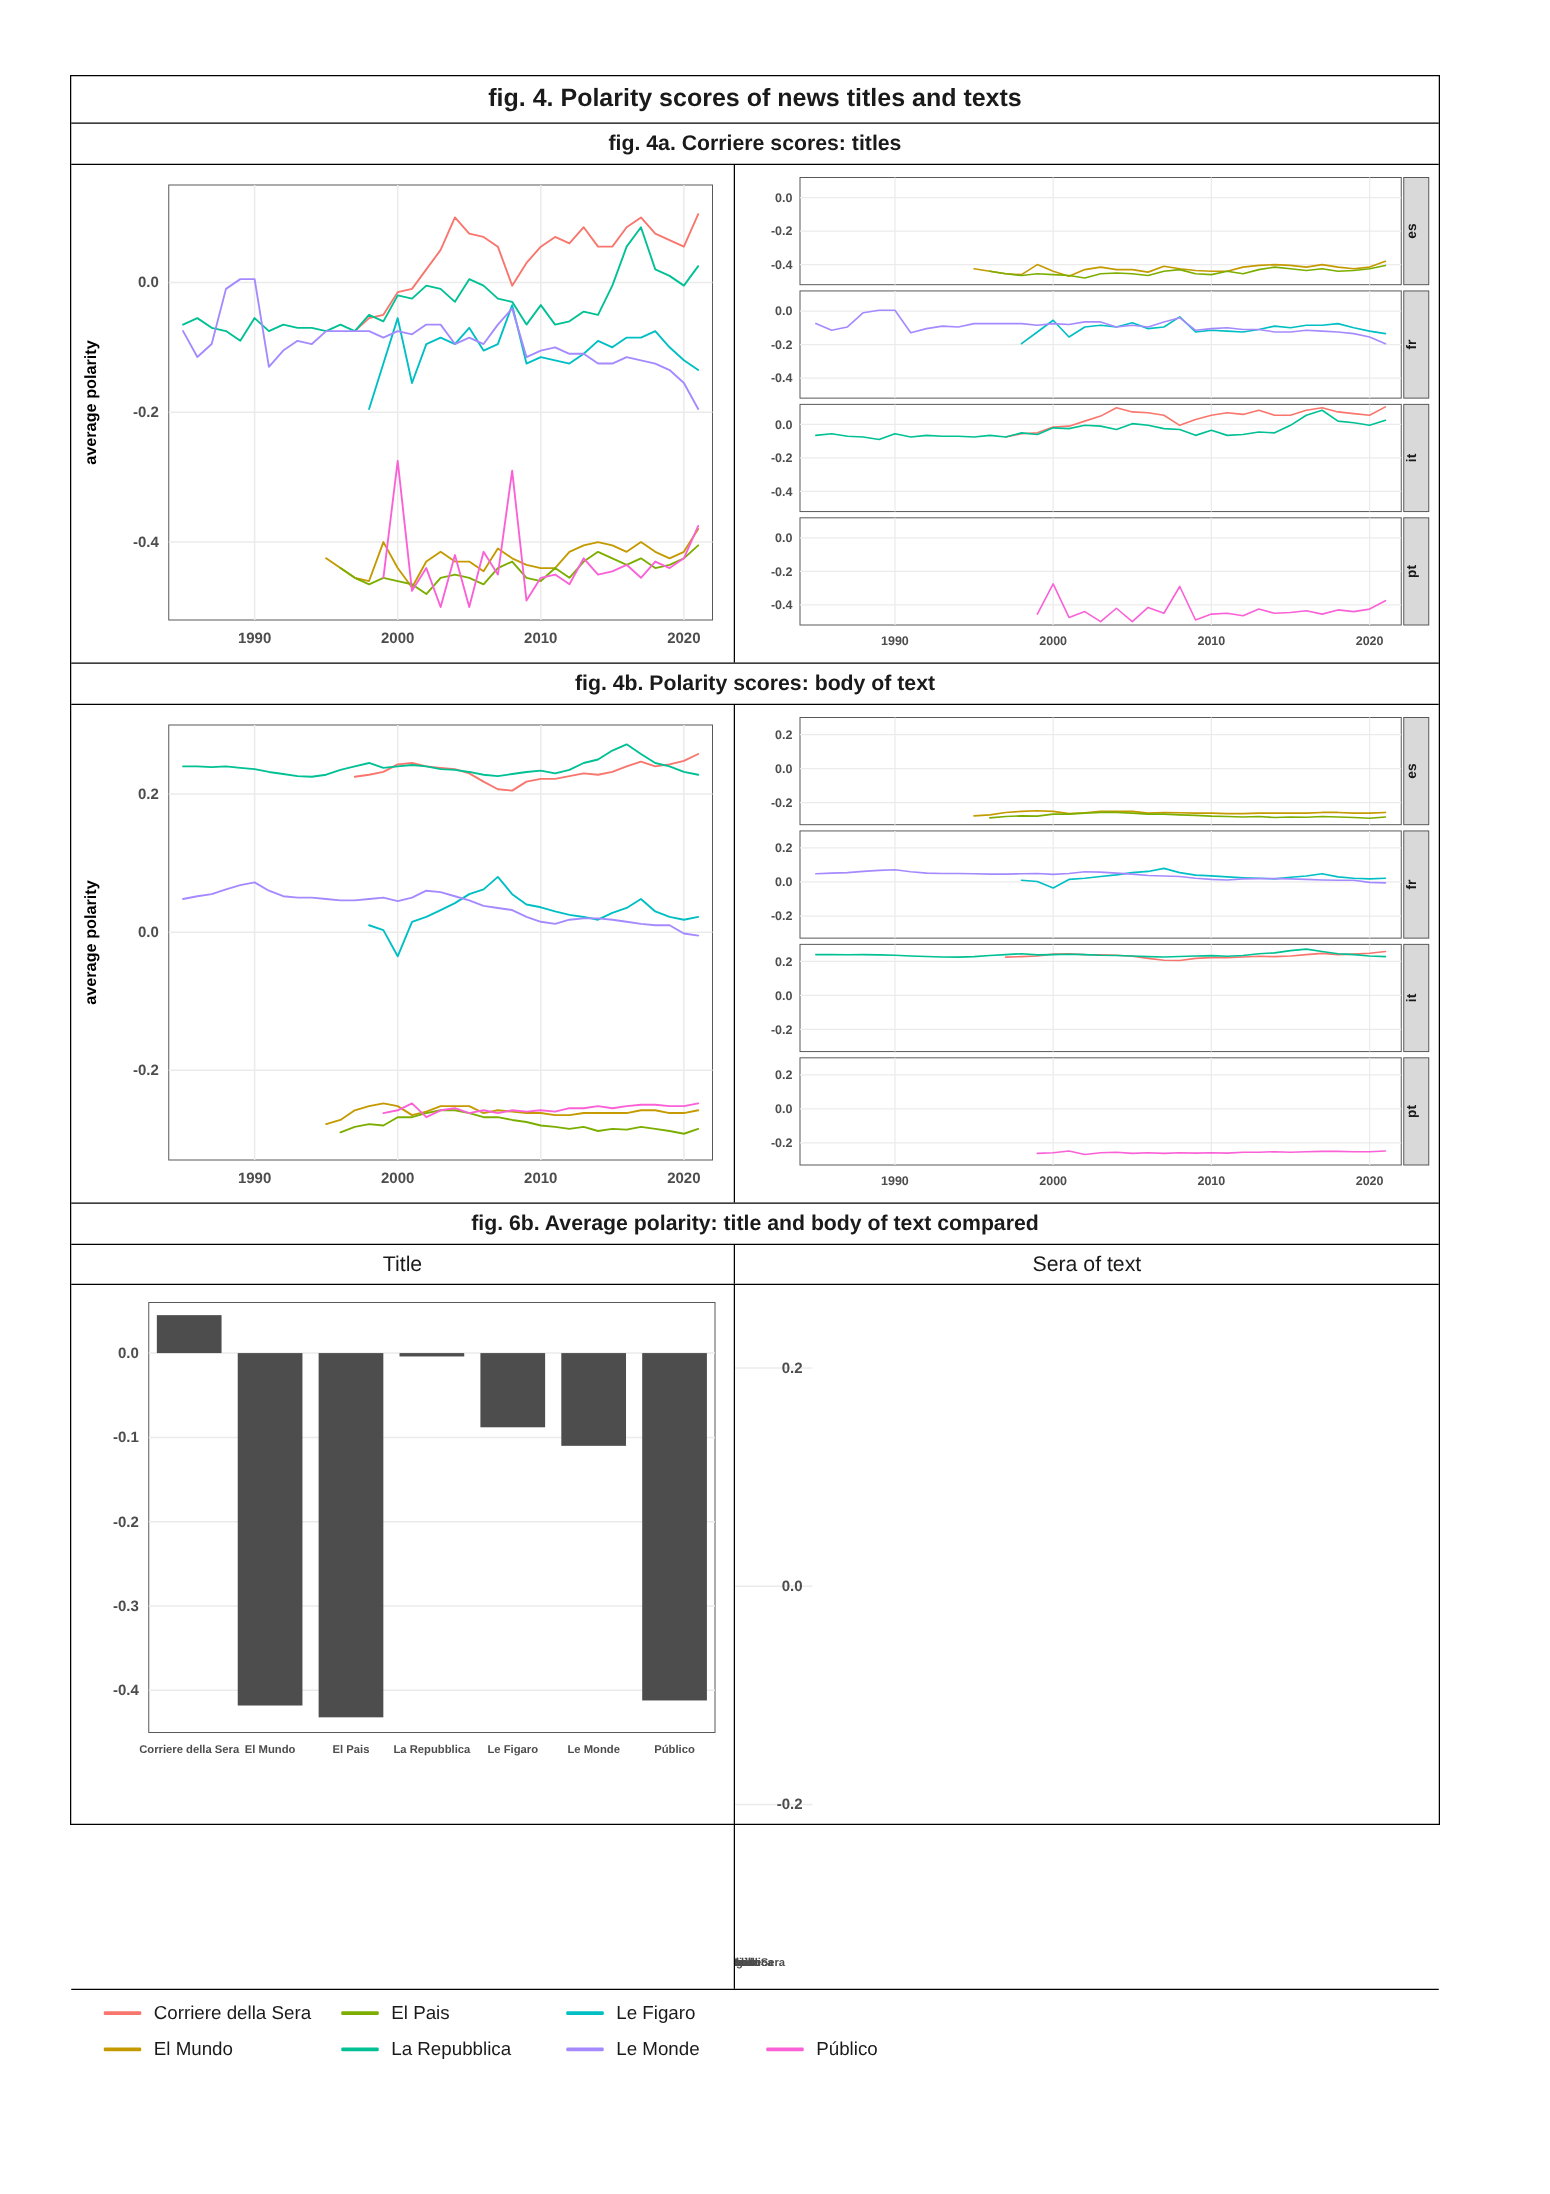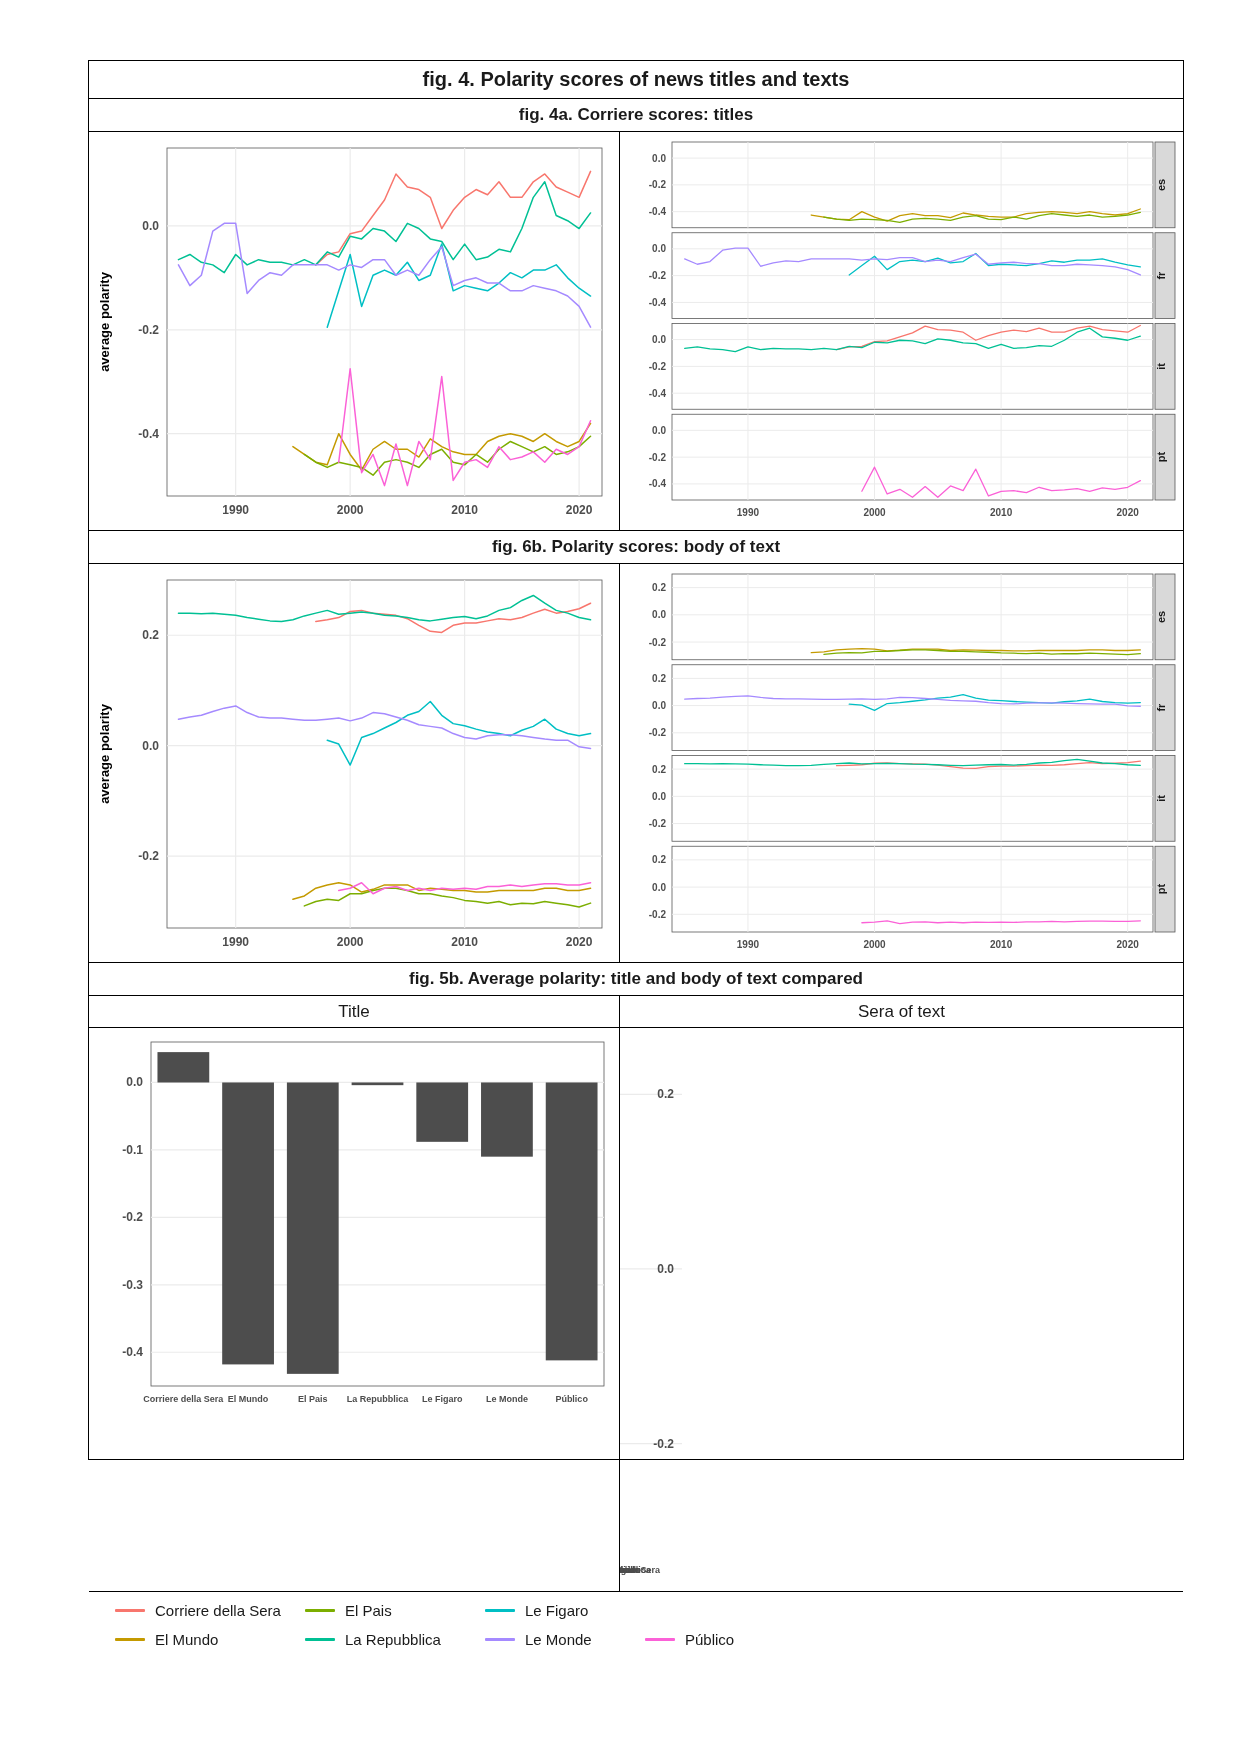--- a/index.html
+++ b/index.html
@@ -13,21 +13,21 @@
     font-family: "Liberation Sans", sans-serif;
     color: #1a1a1a;
   }
   .page {
     position: relative;
     width: 1240px;
     height: 1755px;
   }
   .figure-frame {
     position: absolute;
-    left: 88px;
+    left: 56px;
     top: 60px;
     width: 1096px;
     height: 1400px;
     border: 1px solid #000;
     box-sizing: border-box;
     background: #fff;
   }
   .band {
     border-bottom: 1px solid #000;
     box-sizing: border-box;
@@ -234,21 +234,21 @@
               <text x="545" y="325.125" text-anchor="middle" class="strip-label" transform="rotate(-90 545,325.125)">pt</text>
               <text x="127.94736842105263" y="384" text-anchor="middle" class="tick-label small">1990</text>
               <text x="254.52631578947367" y="384" text-anchor="middle" class="tick-label small">2000</text>
               <text x="381.10526315789474" y="384" text-anchor="middle" class="tick-label small">2010</text>
               <text x="507.6842105263158" y="384" text-anchor="middle" class="tick-label small">2020</text>
             </svg>
           </div>
       </div>
     </div>
 
-    <div class="band sub-title">fig. 6b. Polarity scores: body of text</div>
+    <div class="band sub-title">fig. 4b. Polarity scores: body of text</div>
 
     <div class="panel-row">
       <div class="panel-half left">
         <div class="plot-wrap" id="plot-4b-left">
             <svg width="531" height="398">
               <rect x="78" y="16" width="435" height="348" fill="#ffffff" stroke="#595959" stroke-width="0.8"></rect>
               <line x1="78" y1="71.23809523809523" x2="513" y2="71.23809523809523" stroke="#ebebeb" stroke-width="1.2"></line>
               <line x1="78" y1="181.7142857142857" x2="513" y2="181.7142857142857" stroke="#ebebeb" stroke-width="1.2"></line>
               <line x1="78" y1="292.19047619047615" x2="513" y2="292.19047619047615" stroke="#ebebeb" stroke-width="1.2"></line>
               <line x1="146.68421052631578" y1="16" x2="146.68421052631578" y2="364" stroke="#ebebeb" stroke-width="1.2"></line>
@@ -365,21 +365,21 @@
               <text x="545" y="325.125" text-anchor="middle" class="strip-label" transform="rotate(-90 545,325.125)">pt</text>
               <text x="127.94736842105263" y="384" text-anchor="middle" class="tick-label small">1990</text>
               <text x="254.52631578947367" y="384" text-anchor="middle" class="tick-label small">2000</text>
               <text x="381.10526315789474" y="384" text-anchor="middle" class="tick-label small">2010</text>
               <text x="507.6842105263158" y="384" text-anchor="middle" class="tick-label small">2020</text>
             </svg>
           </div>
       </div>
     </div>
 
-    <div class="band sub-title">fig. 5b. Average polarity: title and body of text compared</div>
+    <div class="band sub-title">fig. 6b. Average polarity: title and body of text compared</div>
 
     <div class="cmp-head">
       <div class="cell left">Title</div>
       <div class="cell right">Sera of text</div>
     </div>
 
     <div class="panel-row">
       <div class="panel-half left">
         <div class="plot-wrap" id="plot-4c-left">
             <svg width="531" height="392">

